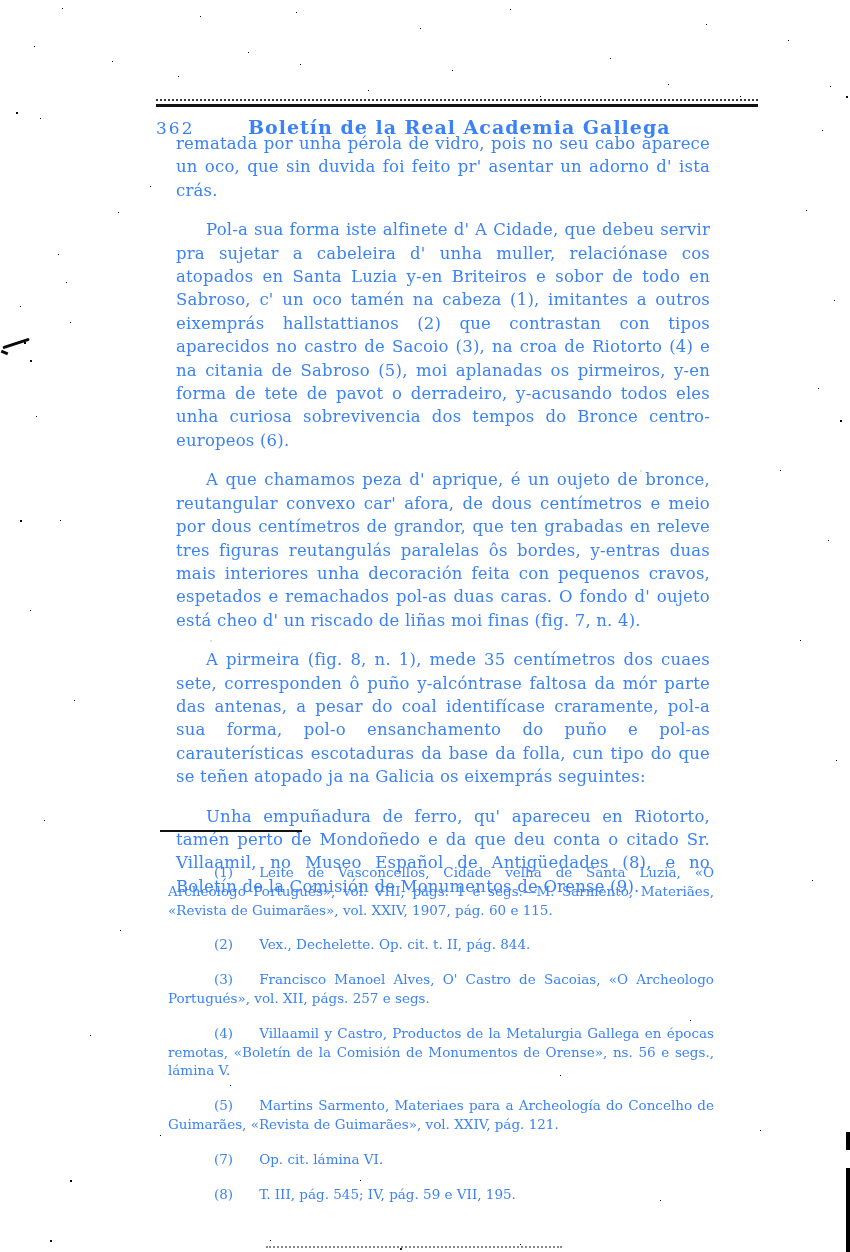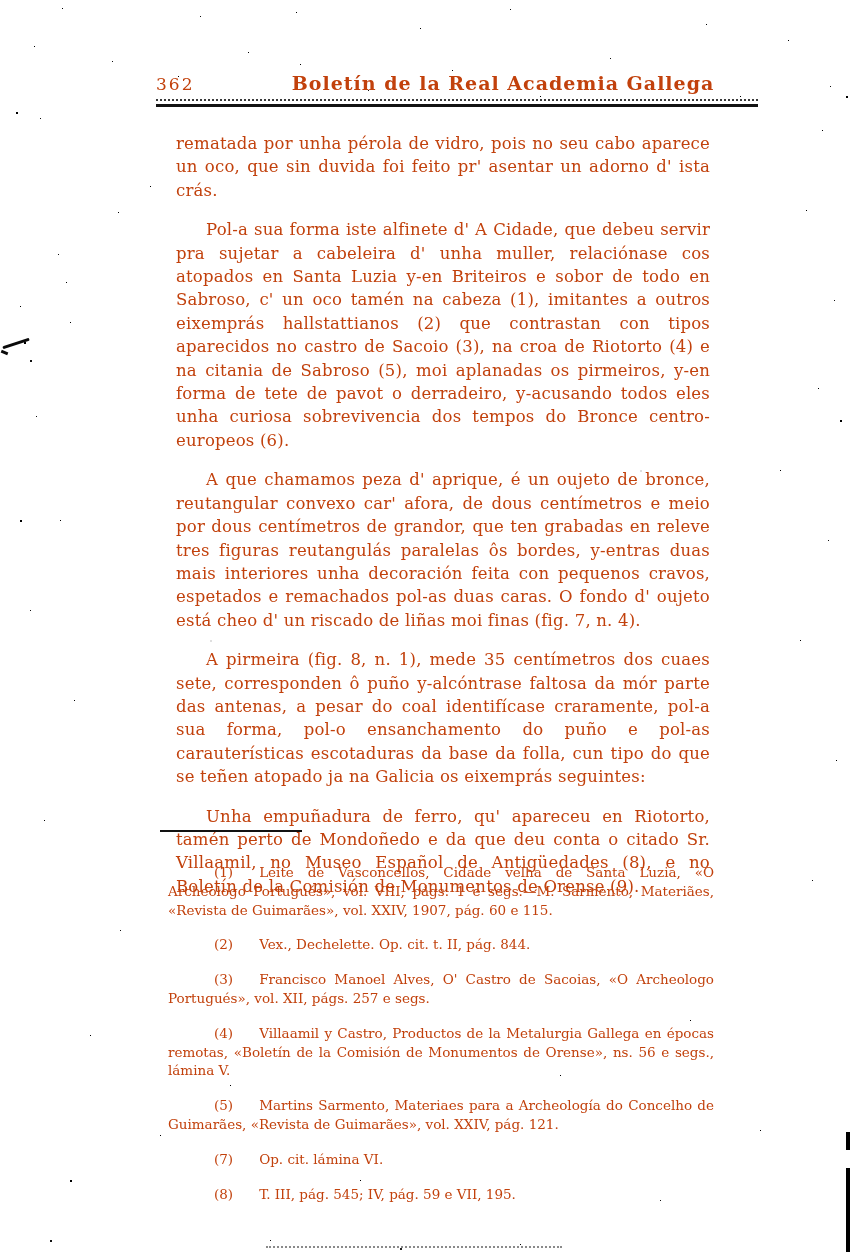--- a/index.html
+++ b/index.html
@@ -1,26 +1,26 @@
 <!DOCTYPE html>
 <html><head>
 <meta charset="utf-8">
 <style>
   html,body { margin:0; padding:0; background:#e8e8e8; }
   .page {
     position:relative; width:850px; height:1252px; margin:0 auto;
-    background:#ffffff; color:#c2410c; overflow:hidden;
+    background:#ffffff; color:#3b82f6; overflow:hidden;
     font-family:"DejaVu Serif", serif;
   }
   
   .header { position:absolute; top:72px; left:156px; width:602px;
             display:flex; align-items:baseline; }
   .pagenum { font-size:17px; letter-spacing:2px; width:92px; }
-  .journal { flex:1; text-align:center; font-size:19px; font-weight:bold;
-             letter-spacing:1px; white-space:nowrap; }
+  .journal { flex:1; text-align:left; font-size:19px; font-weight:bold;
+             letter-spacing:1px; white-space:nowrap;margin-top:44px; }
   .header-rule { position:absolute; top:99px; left:156px; width:602px; height:3px;
                  border-top:2px dotted #3a3a3a; border-bottom:3px solid #121212; }
   
   .body-text { position:absolute; top:116px; left:160px; width:566px;
                font-size:16.5px; line-height:23.4px; text-align:justify;
                letter-spacing:0.2px; }
   .para { margin:16px; }
   .para.ind { text-indent:30px; }
   .it { }
   

